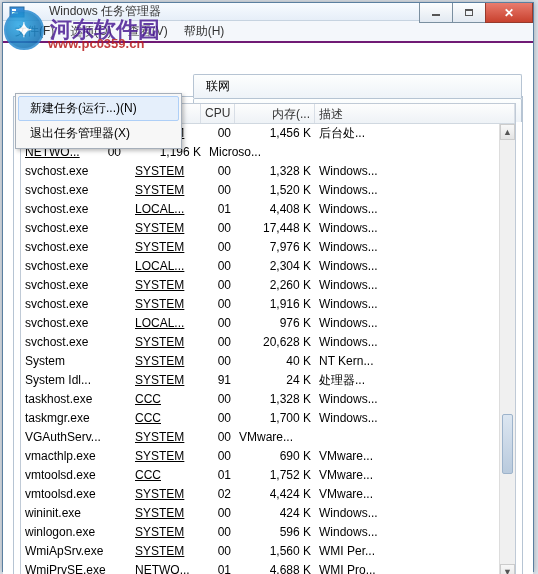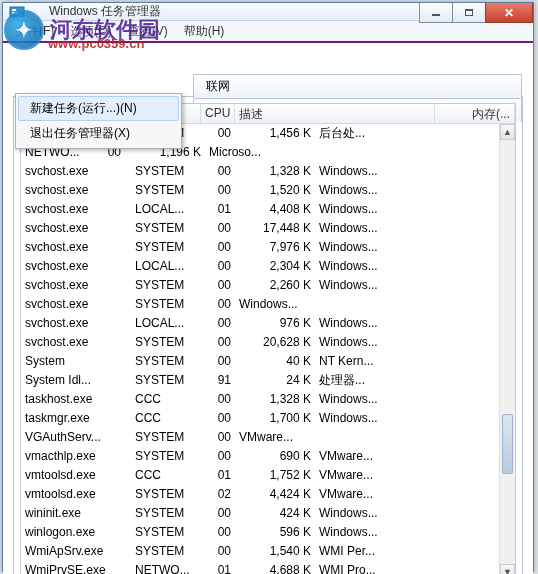--- a/index.html
+++ b/index.html
@@ -26,21 +26,21 @@
 .tab { font-size:12px; padding: 3px 12px; border: 1px solid #b6c4d3; border-bottom: none; background: linear-gradient(#fdfefe,#eef3f8); margin-right: 1px; border-radius: 2px 2px 0 0; cursor: default; position: relative; top:1px; }
 
 .panel { flex:1; border:1px solid #b6c4d3; border-top:none; padding: 6px; display:flex; flex-direction:column; background:#fff; }
 
 .listbox { flex:1; border:1px solid #c0cad6; background:#fff; font-size:12px; overflow:hidden; position:relative; }
 .cols { display:flex; height:20px; border-bottom:1px solid #d0d8e0; background:linear-gradient(#fdfdfd,#eef2f6); }
 .cols .ch { padding:2px 4px; border-right:1px solid #d8dee6; font-size:12px; color:#333; white-space:nowrap; overflow:hidden; }
 .rows { overflow-y:auto; overflow-x:hidden; height: calc(100% - 20px); font-family: "SimSun", Consolas, monospace; }
 .row { display:flex; height:19px; line-height:19px; white-space:nowrap; }
 .row div { padding:0 4px; overflow:hidden; text-overflow:clip; font-size:12px; }
-.c0{width:110px;} .c1{width:70px;} .c2{width:34px; text-align:right;} .c3{width:80px; text-align:right;} .c4{flex:1;}
+.c0{width:110px;} .c1{width:70px;text-decoration:underline;} .c2{width:34px; text-align:right;} .c3{width:80px; text-align:right;} .c4{flex:1;}
 
 .scrollbar-v{ position:absolute; right:0; top:20px; bottom:0; width:16px; background:#f0f0f0; border-left:1px solid #ddd;}
 .thumb{ position:absolute; left:2px; right:2px; top:290px; height:60px; background:linear-gradient(#dce6f1,#b9cadd); border:1px solid #9db3cb; border-radius:2px;}
 .arrow{ position:absolute; left:0; right:0; height:16px; background:linear-gradient(#f8f8f8,#e4e4e4); border:1px solid #ccc; display:flex; align-items:center; justify-content:center; font-size:9px; color:#555;}
 .arrow.up{top:0;} .arrow.dn{bottom:0;}
 
 
 .wm{ position:absolute; left:0; top:0; width:220px; height:60px; display:flex; align-items:center; gap:6px; padding-left:4px; pointer-events:none; opacity:.85;}
 .wm .logo{ width:40px; height:40px; border-radius:50%; background: radial-gradient(circle at 35% 35%, #29a7e6, #0a5fa3); border:2px solid #2a8bd0; display:flex; align-items:center; justify-content:center; color:#fff; font-weight:bold; font-size:20px;}
 .wm .txt1{font-size:22px; font-weight:bold; color:#4c1d95; text-shadow:0 0 2px #fff;}
@@ -89,22 +89,22 @@
       <div class="tab">联网</div>
       <div class="tab">用户</div>
     </div>
 
     <div class="panel">
       <div class="listbox">
         <div class="cols">
           <div class="ch c0">映像名称</div>
           <div class="ch c1">用户名</div>
           <div class="ch c2">CPU</div>
+          <div class="ch c3">内存(...</div>
           <div class="ch c4">描述</div>
-          <div class="ch c3">内存(...</div>
         </div>
         <div class="rows" id="rows">
             <div class="row">
               <div class="c0">spoolsv.exe</div>
               <div class="c1">SYSTEM</div>
               <div class="c2">00</div>
               <div class="c3">1,456 K</div>
               <div class="c4">后台处...</div>
             </div>
             <div class="row">
@@ -159,20 +159,21 @@
               <div class="c0">svchost.exe</div>
               <div class="c1">SYSTEM</div>
               <div class="c2">00</div>
               <div class="c3">2,260 K</div>
               <div class="c4">Windows...</div>
             </div>
             <div class="row">
               <div class="c0">svchost.exe</div>
               <div class="c1">SYSTEM</div>
               <div class="c2">00</div>
+              <div class="c3">1,916 K</div>
               <div class="c4">Windows...</div>
             </div>
             <div class="row">
               <div class="c0">svchost.exe</div>
               <div class="c1">LOCAL...</div>
               <div class="c2">00</div>
               <div class="c3">976 K</div>
               <div class="c4">Windows...</div>
             </div>
             <div class="row">
@@ -248,21 +249,21 @@
               <div class="c0">winlogon.exe</div>
               <div class="c1">SYSTEM</div>
               <div class="c2">00</div>
               <div class="c3">596 K</div>
               <div class="c4">Windows...</div>
             </div>
             <div class="row">
               <div class="c0">WmiApSrv.exe</div>
               <div class="c1">SYSTEM</div>
               <div class="c2">00</div>
-              <div class="c3">1,540 K</div>
+              <div class="c3">1,560 K</div>
               <div class="c4">WMI Per...</div>
             </div>
             <div class="row">
               <div class="c0">WmiPrvSE.exe</div>
               <div class="c1">NETWO...</div>
               <div class="c2">01</div>
               <div class="c3">4,688 K</div>
               <div class="c4">WMI Pro...</div>
             </div>
           </div>

